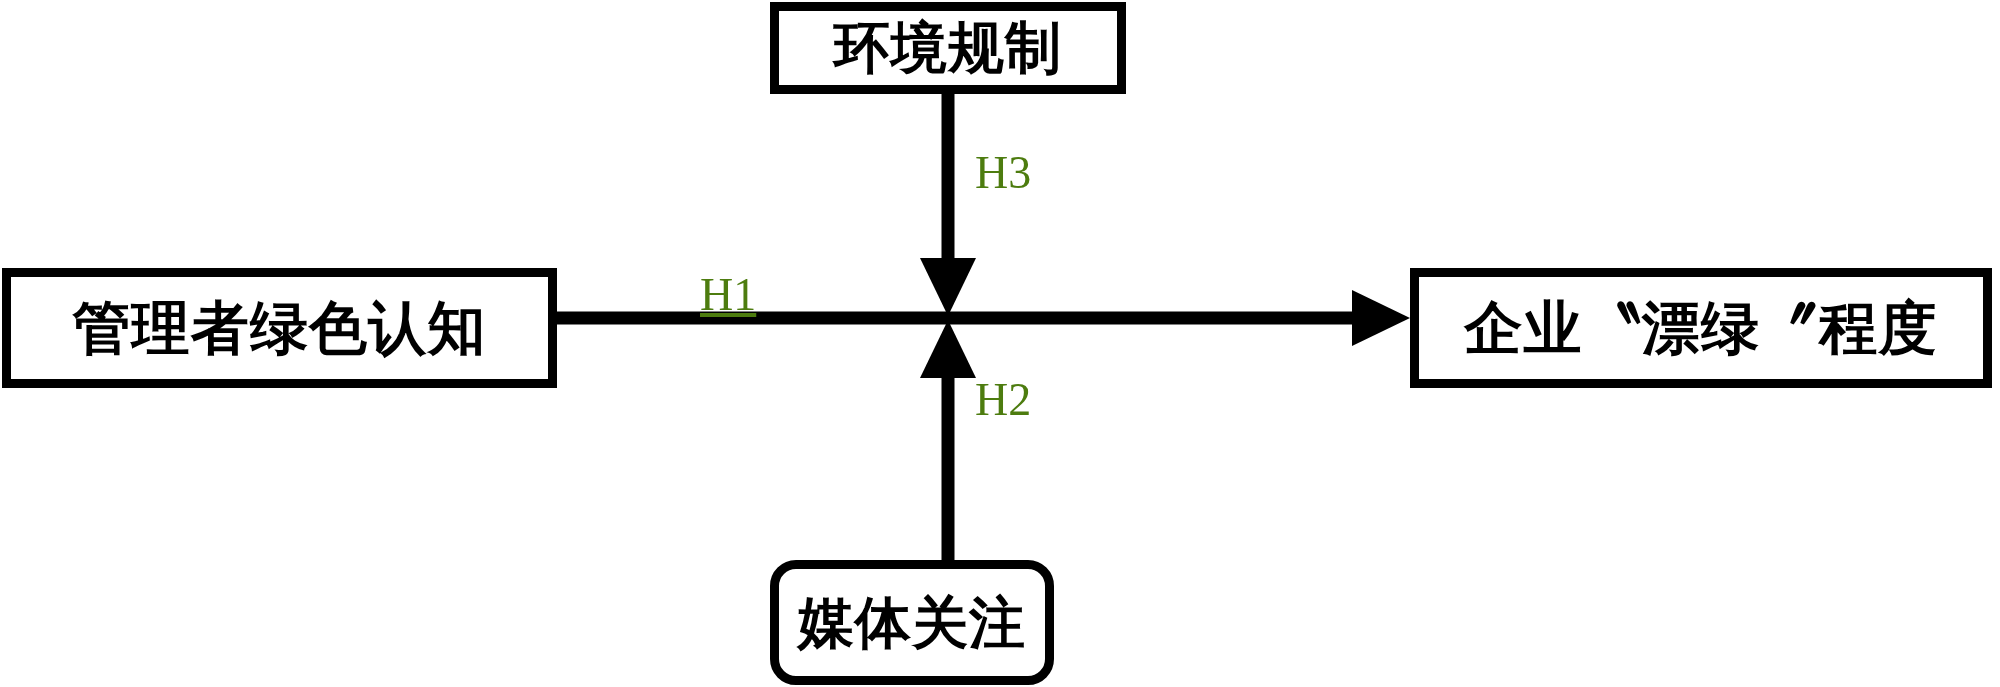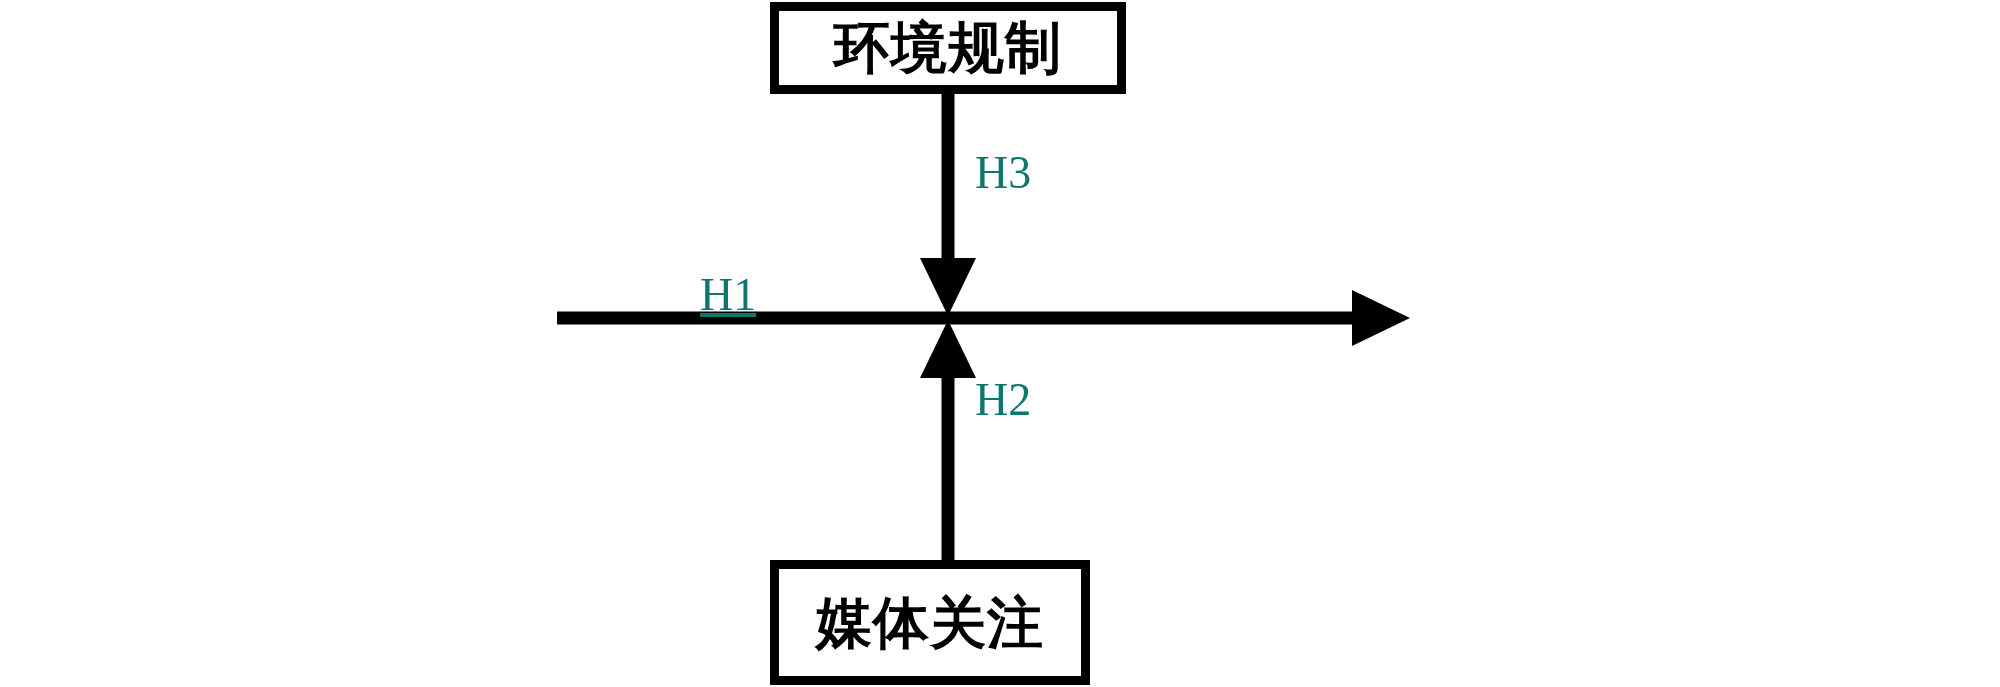--- a/index.html
+++ b/index.html
@@ -34,21 +34,21 @@
   }
   
   #box-env {
     left: 770px;  top: 2px;
     width: 356px; height: 92px;
   }
   #box-env .node-label { font-size: 56px; }
 
   #box-media {
     left: 770px;  top: 560px;
-    width: 320px; height: 125px;
+    width: 284px; height: 125px; border-radius: 26px;
   }
   #box-media .node-label { font-size: 56px; }
 
   #box-cognition {
     left: 2px;    top: 268px;
     width: 555px; height: 120px;
   }
   #box-cognition .node-label { font-size: 58px; }
 
   #box-greenwash {
@@ -63,21 +63,21 @@
     left: 0; top: 0;
     width: 2000px; height: 687px;
     pointer-events: none;
   }
 
   
   .h-label {
     position: absolute;
     font-family: "Liberation Serif", "DejaVu Serif", serif;
     font-size: 46px;
-    color: #0f766e;
+    color: #4d7c0f;
     line-height: 1;
     white-space: nowrap;
   }
   #label-h1 { left: 700px; top: 272px; text-decoration: underline; }
   #label-h3 { left: 975px; top: 150px; }
   #label-h2 { left: 975px; top: 330px; margin-top: 47px; }
 </style>
 </head>
 <body>
 
@@ -98,21 +98,27 @@
     <g>
       <line x1="948" y1="560" x2="948" y2="340" stroke="#000000" stroke-width="13"></line>
       <polygon points="948,320 920,378 976,378" fill="#000000"></polygon>
     </g>
   </svg>
 
   <div class="node-box" id="box-env">
     <span class="node-label">环境规制</span>
   </div>
 
+  <div class="node-box" id="box-cognition">
+    <span class="node-label">管理者绿色认知</span>
+  </div>
 
+  <div class="node-box" id="box-greenwash">
+    <span class="node-label">企业〝漂绿〞程度</span>
+  </div>
 
   <div class="node-box" id="box-media">
     <span class="node-label">媒体关注</span>
   </div>
 
   <span class="h-label" id="label-h1">H1</span>
 
   <span class="h-label" id="label-h3">H3</span>
 
   <span class="h-label" id="label-h2">H2</span>

